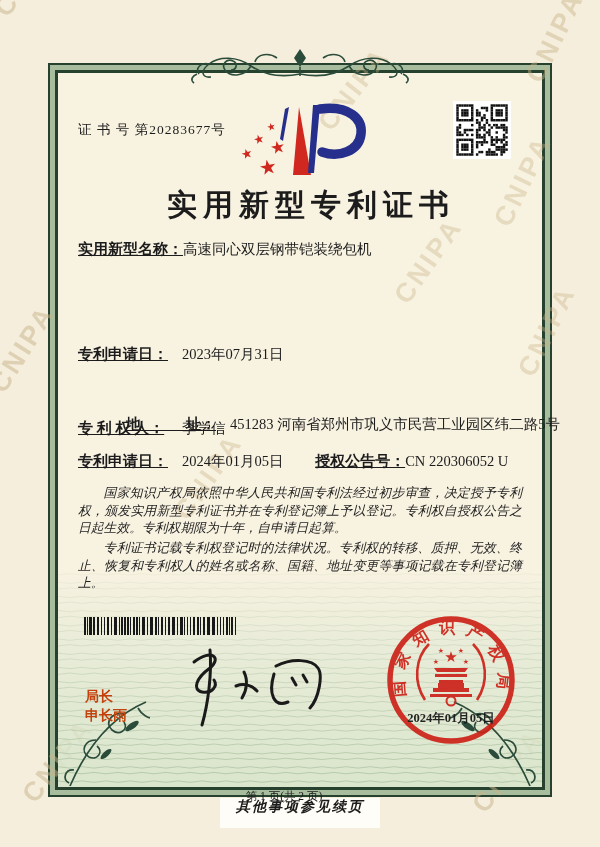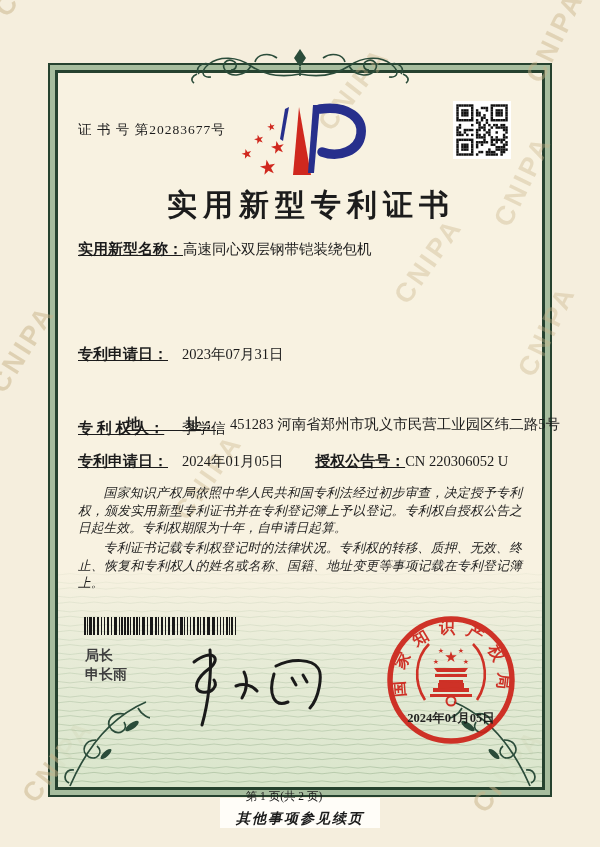--- a/index.html
+++ b/index.html
@@ -27,27 +27,27 @@
          font-weight:bold;letter-spacing:6px;z-index:4;}
 
   .fieldrow{position:absolute;left:78px;z-index:4;font-size:14.5px;white-space:nowrap;}
   .fieldrow .lbl{display:inline-block;min-width:104px;font-weight:bold;font-size:15px;text-decoration:underline;}
   .fieldrow .val{font-size:14.5px;}
   .pairgap{display:inline-block;width:28px;}
 
   .para{position:absolute;left:78px;width:444px;z-index:4;font-size:12.8px;line-height:17.6px;
         font-style:italic;text-align:justify;text-indent:2em;color:#1e1e1e;}
 
-  .signer{position:absolute;left:85px;top:646px;z-index:5;font-family:"Liberation Sans",sans-serif;
-          font-weight:bold;font-size:14px;line-height:19px;color:#404040;}
+  .signer{position:absolute;left:85px;top:687px;z-index:5;font-family:"Liberation Sans",sans-serif;
+          font-weight:bold;font-size:14px;line-height:19px;color:#c2410c;}
 
   .footer{position:absolute;left:0;top:789px;width:568px;text-align:center;font-size:11.5px;z-index:5;}
 
   .note-box{position:absolute;left:220px;top:798px;width:160px;height:30px;background:#fffdf8;
-            z-index:4;display:flex;align-items:flex-end;justify-content:center;}
+            z-index:4;display:flex;align-items:flex-start;justify-content:center;}
   .note-box span{font-size:14px;font-weight:bold;font-style:italic;letter-spacing:2px;}
 
   .seal{position:absolute;left:383px;top:612px;z-index:6;opacity:.93;}
   .sig{position:absolute;left:172px;top:646px;z-index:6;}
   .qr{position:absolute;left:453px;top:101px;z-index:4;}
   .barcode{position:absolute;left:84px;top:617px;z-index:5;}
   .logo{position:absolute;left:225px;top:95px;z-index:4;}
   .orn{position:absolute;z-index:3;}
 </style>
 </head>

